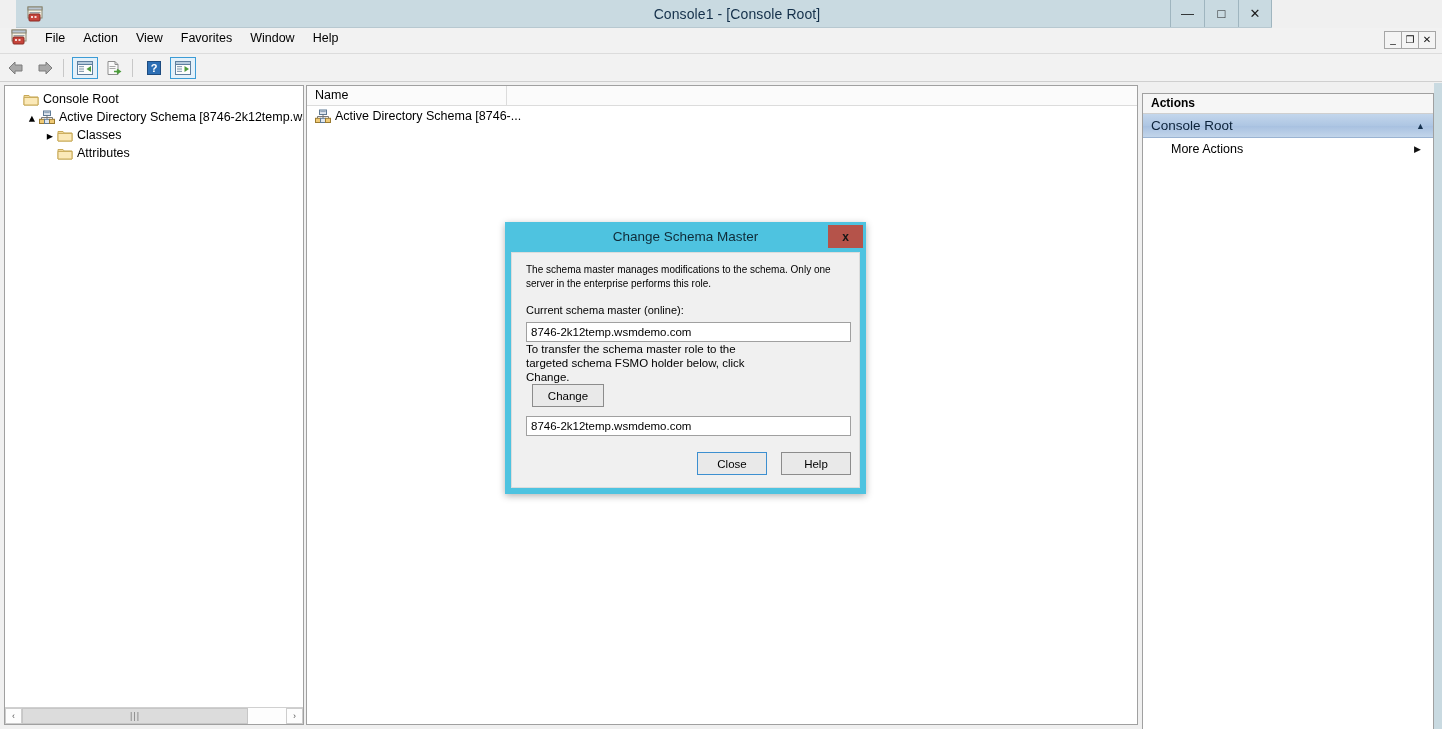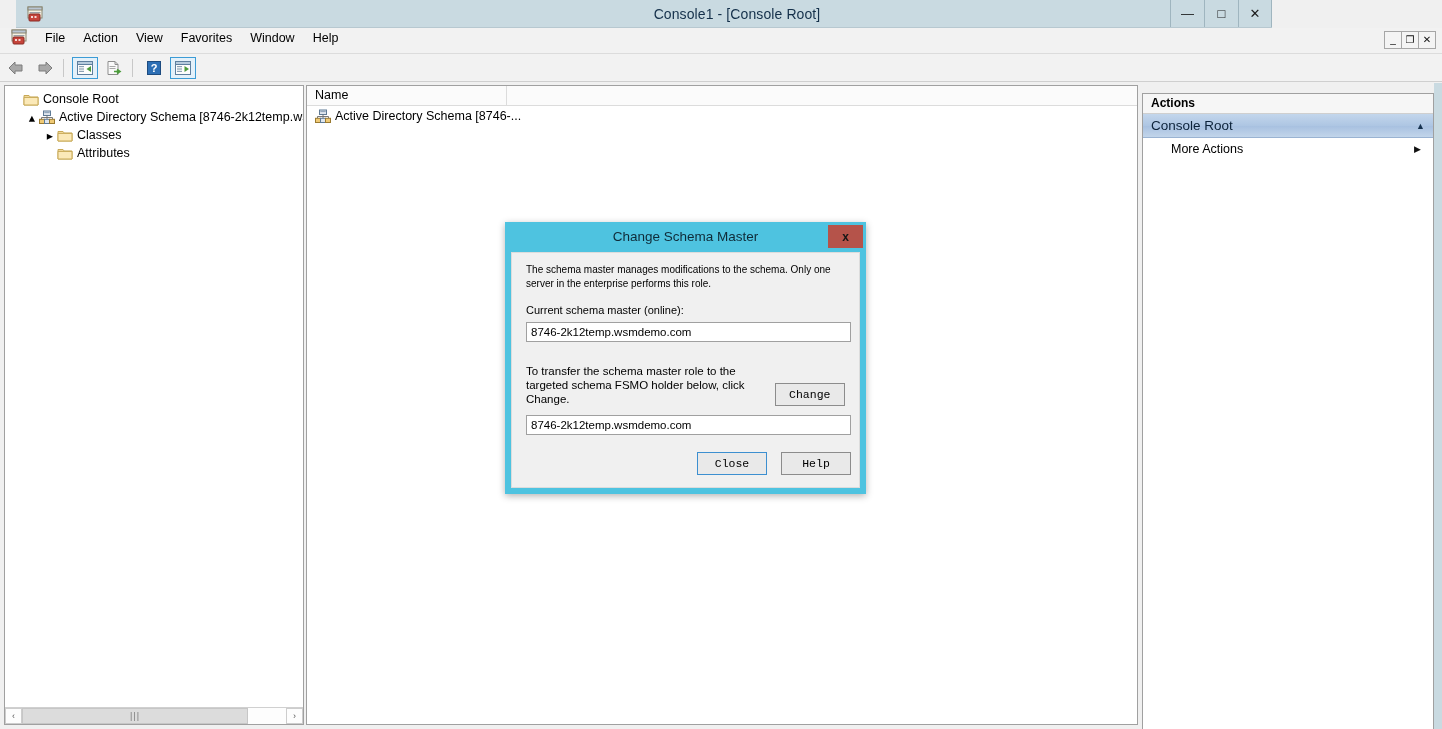--- a/index.html
+++ b/index.html
@@ -312,33 +312,33 @@
     box-sizing: border-box;
     font-family: "Liberation Sans", sans-serif;
     font-size: 11.5px;
     padding: 0 4px;
     line-height: 19px;
     color: #000;
     outline: none;
     display: block;
   }
   .dlg-row {
-    display: flex; align-items: flex-end;
-    margin-top: 22px;
+    display: flex; align-items: flex-start;
+    flex-direction: column;
   }
   .dlg-row .txt {
     width: 248px;
     font-size: 11.5px;
     line-height: 14px;
   }
   .btn {
     background: #e9e9e9;
     border: 1px solid #8c8c8c;
     box-sizing: border-box;
-    font-family: Liberation Mono, monospace;
+    font-family: Liberation Sans, sans-serif;
     font-size: 11.5px;
     color: #000;
     height: 23px;
     display: flex; align-items: center; justify-content: center;
     cursor: default;
   }
   .btn-change { width: 72px; margin-left: 6px; }
   .dlg-footer {
     position: absolute; left: 14px; bottom: 12px;
     width: 325px;

